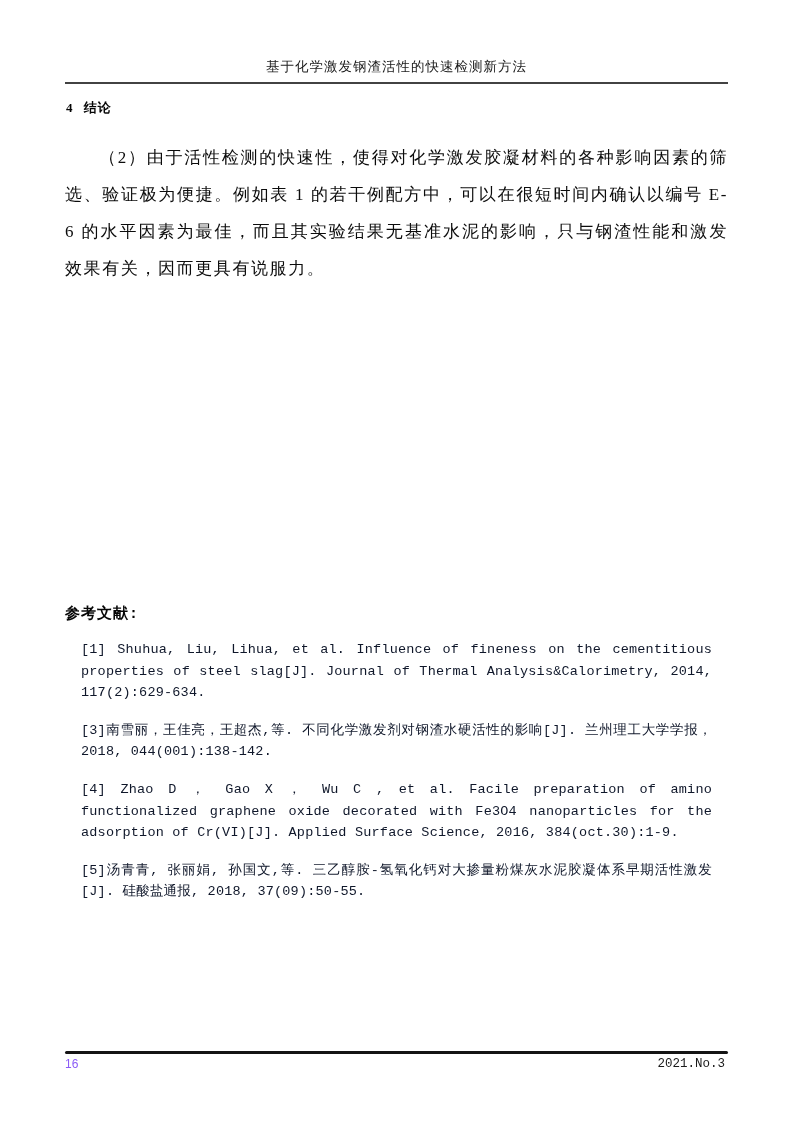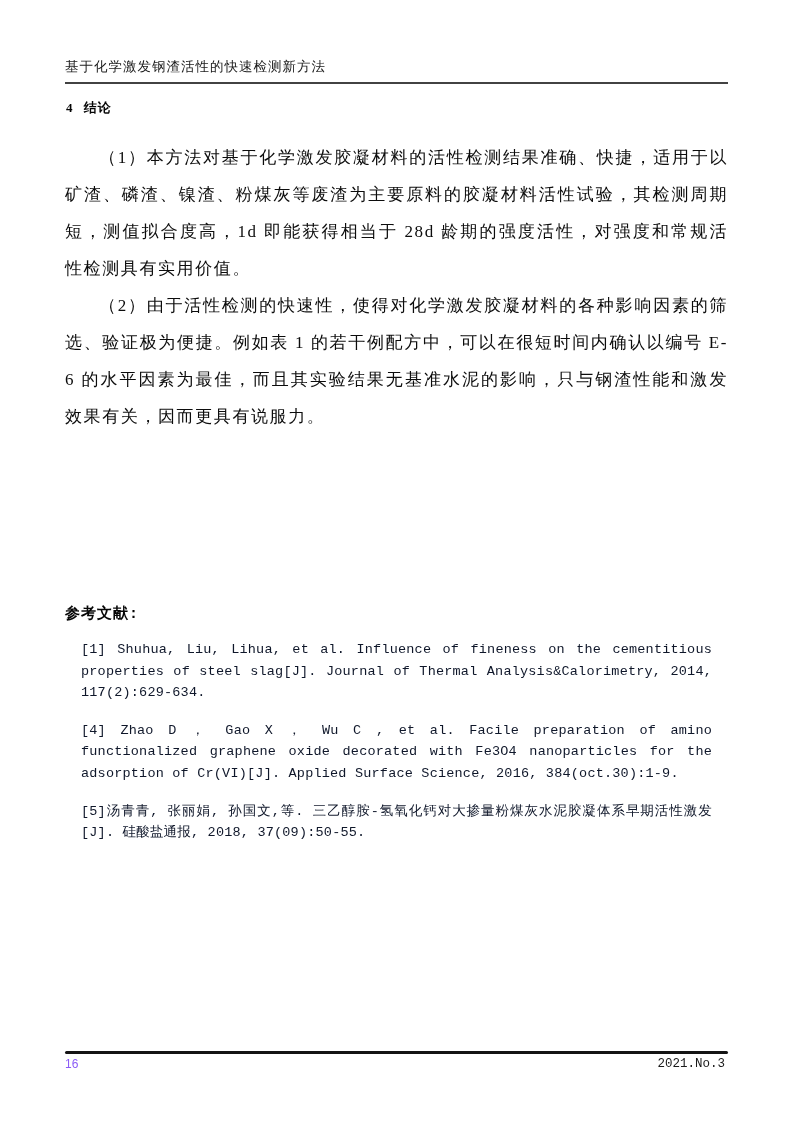--- a/index.html
+++ b/index.html
@@ -16,21 +16,21 @@
     font-family: "Liberation Serif", "DejaVu Serif", serif;
     overflow: hidden;
   }
 
   
   .header {
     position: absolute;
     left: 65px;
     top: 58px;
     width: 663px;
-    text-align: left;
+    text-align: center;
     font-size: 13.5px;
     line-height: 18px;
     letter-spacing: 1px;
     border-bottom: 2px solid #424242;
     padding-bottom: 6px;
     color: #1a1a1a;
   }
 
   
   .section-heading {
@@ -117,27 +117,27 @@
 </head>
 <body>
 
 <div class="page">
 
   <div class="header">基于化学激发钢渣活性的快速检测新方法</div>
 
   <div class="section-heading">4 结论</div>
 
   <div class="body-block">
-    <p>（1）本方法对基于化学激发胶凝材料的活性检测结果准确、快捷，适用于以矿渣、磷渣、镍渣、粉煤灰等废渣为主要原料的胶凝材料活性试验，其检测周期短，测值拟合度高，1d 即能获得相当于 28d 龄期的强度活性，对强度和常规活性检测具有实用价值。</p>
     <p>（2）由于活性检测的快速性，使得对化学激发胶凝材料的各种影响因素的筛选、验证极为便捷。例如表 1 的若干例配方中，可以在很短时间内确认以编号 E-6 的水平因素为最佳，而且其实验结果无基准水泥的影响，只与钢渣性能和激发效果有关，因而更具有说服力。</p>
   </div>
 
   <div class="references">
     <p class="ref-heading">参考文献:</p>
     <p class="ref-item">[1] Shuhua, Liu, Lihua, et al. Influence of fineness on the cementitious properties of steel slag[J]. Journal of Thermal Analysis&amp;Calorimetry, 2014, 117(2):629-634.</p>
+    <p class="ref-item">[3]南雪丽，王佳亮，王超杰,等. 不同化学激发剂对钢渣水硬活性的影响[J]. 兰州理工大学学报，2018, 044(001):138-142.</p>
     <p class="ref-item">[4] Zhao D ， Gao X ， Wu C , et al. Facile preparation of amino functionalized graphene oxide decorated with Fe3O4 nanoparticles for the adsorption of Cr(VI)[J]. Applied Surface Science, 2016, 384(oct.30):1-9.</p>
     <p class="ref-item">[5]汤青青, 张丽娟, 孙国文,等. 三乙醇胺-氢氧化钙对大掺量粉煤灰水泥胶凝体系早期活性激发[J]. 硅酸盐通报, 2018, 37(09):50-55.</p>
   </div>
 
   <div class="footer-rule"></div>
   <div class="footer-page">16</div>
   <div class="footer-issue">2021.No.3</div>
 
 </div>
 

